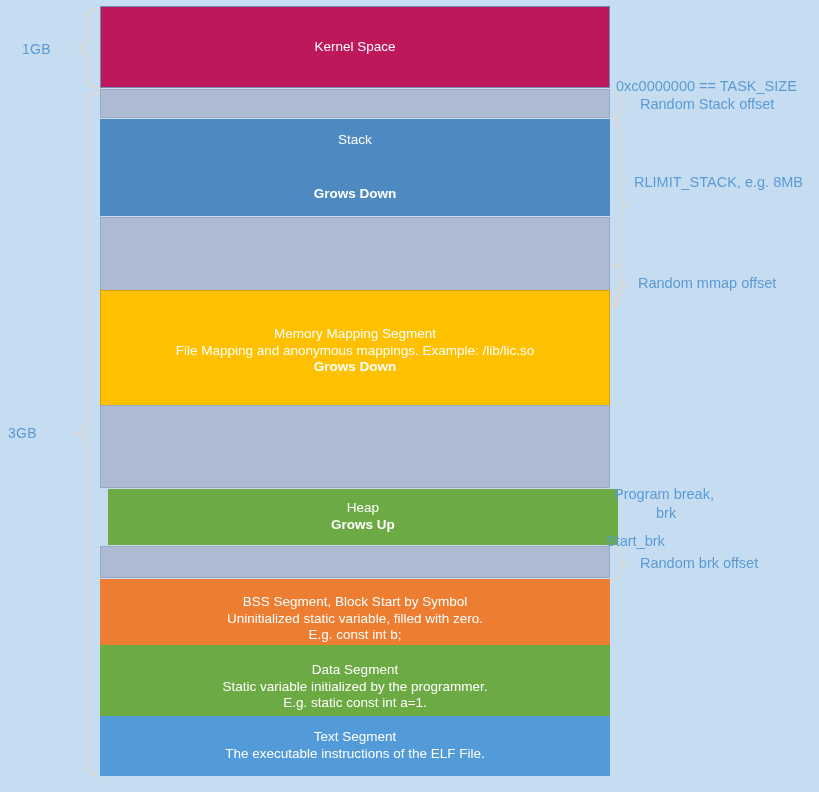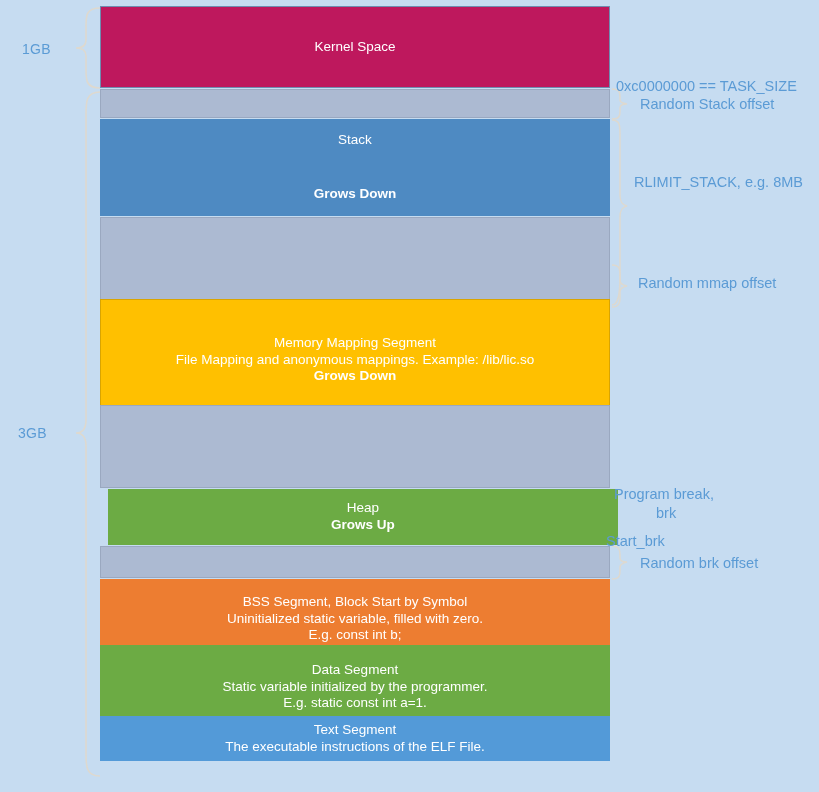--- a/index.html
+++ b/index.html
@@ -78,21 +78,21 @@
     pointer-events: none;
   }
 </style>
 </head>
 <body>
 
 <div id="canvas">
 
   <div class="size-label" style="left:22px; top:41px;">1GB</div>
 
-  <div class="size-label" style="left:18px; top:425px;text-align:center;">3GB</div>
+  <div class="size-label" style="left:8px; top:425px;text-align:center;">3GB</div>
 
   <svg class="brace" style="left:62px; top:6px;" width="40" height="84">
     <path d="M38 2 C 24 2 24 10 24 20 L24 34 C24 40 20 42 14 42 C20 42 24 44 24 50 L24 64 C24 74 24 82 38 82" fill="none" stroke="#ded9cf" stroke-width="1.6"></path>
   </svg>
 
   <svg class="brace" style="left:62px; top:90px;" width="40" height="690">
     <path d="M38 2 C 24 2 24 12 24 24 L24 330 C24 340 20 343 14 343 C20 343 24 346 24 356 L24 664 C24 676 24 686 38 686" fill="none" stroke="#ded9cf" stroke-width="1.6"></path>
   </svg>
 
   <div class="block c-kernel" style="top:6px; height:82px;">
@@ -101,21 +101,21 @@
 
   <div class="gap" style="top:89px; height:29px;"></div>
 
   <div class="block c-stack" style="top:119px; height:97px;">
     <span class="ln">Stack</span>
     <span class="ln bold">Grows Down</span>
   </div>
 
   <div class="gap" style="top:217px; height:89px;"></div>
 
-  <div class="block c-mmap" style="top:299px; height:122px;">
+  <div class="block c-mmap" style="top:290px; height:122px;">
     <span class="ln">Memory Mapping Segment</span>
     <span class="ln">File Mapping and anonymous mappings. Example: /lib/lic.so</span>
     <span class="ln bold">Grows Down</span>
   </div>
 
   <div class="gap" style="top:405px; height:83px;"></div>
 
   <div class="block c-heap" style="top:489px; height:56px;">
     <span class="ln">Heap</span>
     <span class="ln bold">Grows Up</span>
@@ -128,21 +128,21 @@
     <span class="ln">Uninitialized static variable, filled with zero.</span>
     <span class="ln">E.g. const int b;</span>
   </div>
 
   <div class="block c-data" style="top:645px; height:84px;">
     <span class="ln">Data Segment</span>
     <span class="ln">Static variable initialized by the programmer.</span>
     <span class="ln">E.g. static const int a=1.</span>
   </div>
 
-  <div class="block c-text" style="top:716px; height:45px;">
+  <div class="block c-text" style="top:716px; height:60px;">
     <span class="ln">Text Segment</span>
     <span class="ln">The executable instructions of the ELF File.</span>
   </div>
 
   <svg class="brace" style="left:610px; top:88px;" width="26" height="32">
     <path d="M2 1 C10 1 10 5 10 9 L10 12 C10 15 13 15 17 16 C13 16 10 17 10 20 L10 23 C10 27 10 31 2 31" fill="none" stroke="#ded9cf" stroke-width="1.5"></path>
   </svg>
 
   <svg class="brace" style="left:610px; top:119px;" width="26" height="188">
     <path d="M2 1 C10 1 10 7 10 16 L10 76 C10 84 13 86 17 87 C13 88 10 90 10 98 L10 158 C10 167 10 186 2 186" fill="none" stroke="#ded9cf" stroke-width="1.5"></path>

